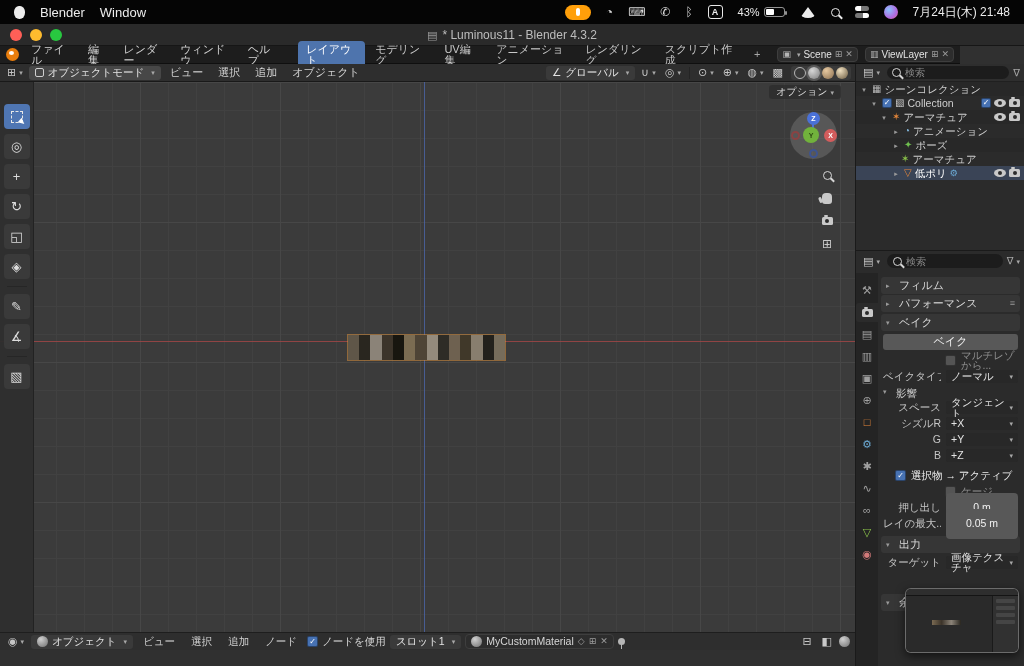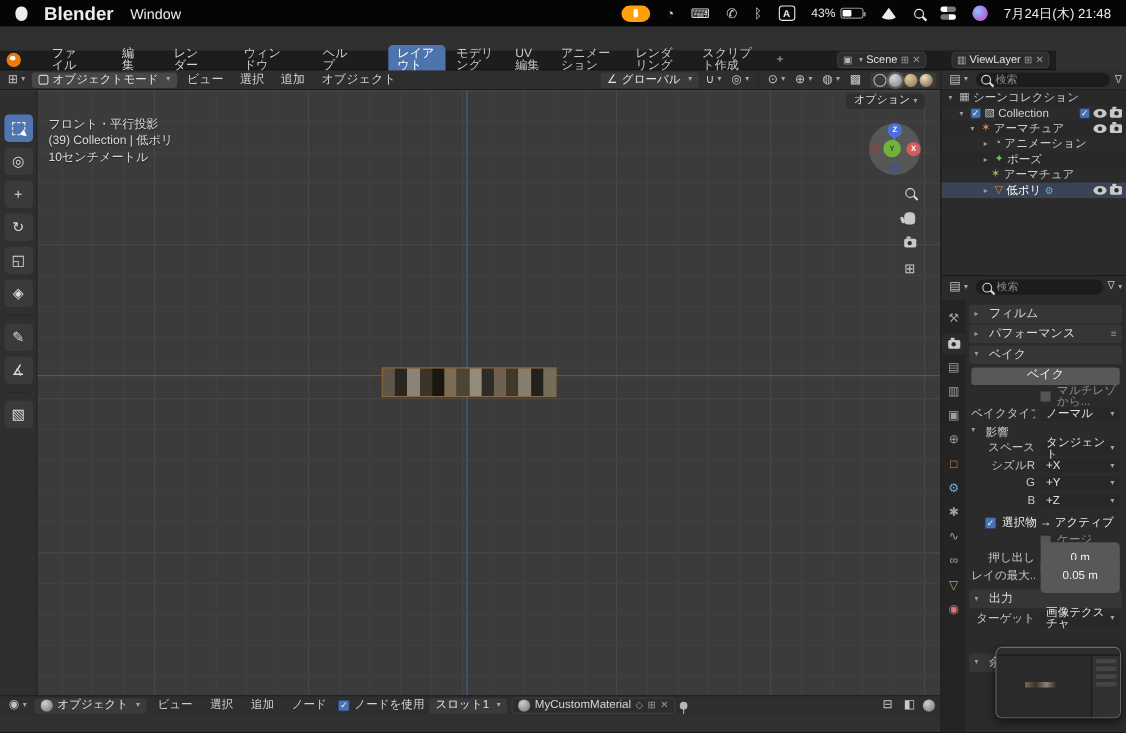--- a/index.html
+++ b/index.html
@@ -5,21 +5,21 @@
 *{margin:0;padding:0;box-sizing:border-box;font-family:"Liberation Sans","DejaVu Sans",sans-serif}
 html,body{width:1024px;height:666px;background:#000;overflow:hidden}
 .screen{position:relative;width:1024px;height:666px;background:#303030;font-size:11px;color:#d6d6d6;line-height:1}
 .abs{position:absolute}
 .grow{flex:1}
 .c{font-size:7px;color:#a8a8a8;margin-left:3px}
 
 
 .macbar{left:0;top:0;width:1024px;height:24px;background:#050505;display:flex;align-items:center;padding:0 14px;gap:15px;color:#ececec;font-size:12px}
 .apple{width:11px;height:13px;background:#ededed;border-radius:45% 45% 48% 48%;display:inline-block}
-.mac-app{font-weight:bold;font-size:17px}
+.mac-app{font-weight:normal;font-size:13px}
 .mac-item{font-size:13px}
 .mac-ic{color:#d8d8d8;font-size:12px}
 .mic-pill{width:26px;height:15px;background:#ff9f0a;border-radius:8px;display:inline-flex;align-items:center;justify-content:center}
 .mic-dot{width:4px;height:8px;background:#fff;border-radius:2px;box-shadow:0 3px 0 -2px #fff}
 .abox{width:15px;height:14px;border:1.5px solid #e8e8e8;border-radius:3px;display:inline-flex;align-items:center;justify-content:center;font-size:9px;font-weight:bold}
 .batwrap{display:inline-flex;align-items:center;font-size:11px;color:#e8e8e8}
 .i-batt{width:21px;height:10px;border:1px solid #ffffff90;border-radius:3px;position:relative;margin-left:4px;display:inline-block}
 .i-batt::before{content:"";position:absolute;left:1px;top:1px;bottom:1px;width:8px;background:#fff;border-radius:1px}
 .i-batt::after{content:"";position:absolute;right:-3.5px;top:2.5px;width:2px;height:4px;background:#ffffff90;border-radius:1px}
 .i-wifi{width:0;height:0;border-left:8px solid transparent;border-right:8px solid transparent;border-bottom:11px solid #ececec;border-radius:60%;display:inline-block}
@@ -34,21 +34,21 @@
 .mac-clock{font-size:12px}
 
 
 .titlebar{left:0;top:24px;width:1024px;height:22px;background:#2a2a2a;display:flex;align-items:center;padding:0 10px;border-bottom:1px solid #161616}
 .tl{width:12px;height:12px;border-radius:50%;margin-right:8px;flex:none}
 .tl-r{background:#ff5f57}.tl-y{background:#febc2e}.tl-g{background:#28c840}
 .title{position:absolute;left:0;right:0;text-align:center;color:#bdbdbd;font-size:12px;pointer-events:none}
 .doc-ic{color:#9a9a9a;margin-right:5px;font-size:11px}
 
 
-.topbar{left:0;top:46px;width:960px;height:18px;background:#1d1d1d;display:flex;align-items:center;padding:0 6px;gap:17px;border-bottom:1px solid #0f0f0f}
+.topbar{left:0;top:46px;width:960px;height:18px;background:#1d1d1d;display:flex;align-items:center;padding:0 6px;gap:1px;border-bottom:1px solid #0f0f0f}
 .blogo{width:13px;height:13px;border-radius:50%;background:#e87d0d;position:relative;margin-right:4px;flex:none}
 .blogo::after{content:"";position:absolute;left:3px;top:3px;width:5px;height:4px;border-radius:50%;background:#fff}
 .tmenu{padding:2px 7px;border-radius:3px;color:#d2d2d2}
 .wtabs{display:flex;align-items:center;margin-left:10px}
 .wtab{padding:3px 8px;border-radius:4px;color:#c8c8c8;margin:0 1px}
 .wtab.active{background:#4e74ad;color:#fff}
 .wtab.plus{color:#a8a8a8}
 .dblock{display:flex;align-items:center;background:#2d2d2d;border:1px solid #3e3e3e;border-radius:4px;height:15px;padding:0 4px;gap:3px;font-size:10px;margin-left:6px}
 .dbic{color:#b5b5b5;font-size:9px}
 .dbname{color:#e2e2e2}
@@ -201,20 +201,26 @@
     <span class="i-wifi"></span>
     <span class="i-mag-w"></span>
     <span class="i-cc">
         <i></i>
         <i></i>
       </span>
     <span class="i-siri"></span>
     <span class="mac-clock">7月24日(木) 21:48</span>
   </div>
 
+  <div class="abs titlebar">
+    <span class="tl tl-r"></span>
+    <span class="tl tl-y"></span>
+    <span class="tl tl-g"></span>
+    <span class="title"><span class="doc-ic">▤</span><span>* Luminous11 - Blender 4.3.2</span></span>
+  </div>
 
   <div class="abs topbar">
     <span class="blogo"></span>
     <span class="tmenu">ファイル</span>
     <span class="tmenu">編集</span>
     <span class="tmenu">レンダー</span>
     <span class="tmenu">ウィンドウ</span>
     <span class="tmenu">ヘルプ</span>
     <span class="wtabs">
       <span class="wtab active">レイアウト</span>
@@ -286,25 +292,20 @@
         <div style="background: rgb(78, 68, 54);"></div>
         <div style="background: rgb(148, 139, 125);"></div>
         <div style="background: rgb(46, 44, 38);"></div>
         <div style="background: rgb(110, 97, 80);"></div>
         <div style="background: rgb(64, 56, 41);"></div>
         <div style="background: rgb(136, 126, 110);"></div>
         <div style="background: rgb(35, 33, 28);"></div>
         <div style="background: rgb(118, 108, 91);"></div>
       </div>
 
-    <div class="vtext">
-      <div>フロント・平行投影</div>
-      <div>(39) Collection | 低ポリ</div>
-      <div>10センチメートル</div>
-    </div>
 
     <div class="vopts">
         <span>オプション</span>
         <span class="c">▾</span>
       </div>
 
     <div class="gizmo">
       <span class="gstem"></span>
       <span class="gz z">Z</span>
       <span class="gz x">X</span>

